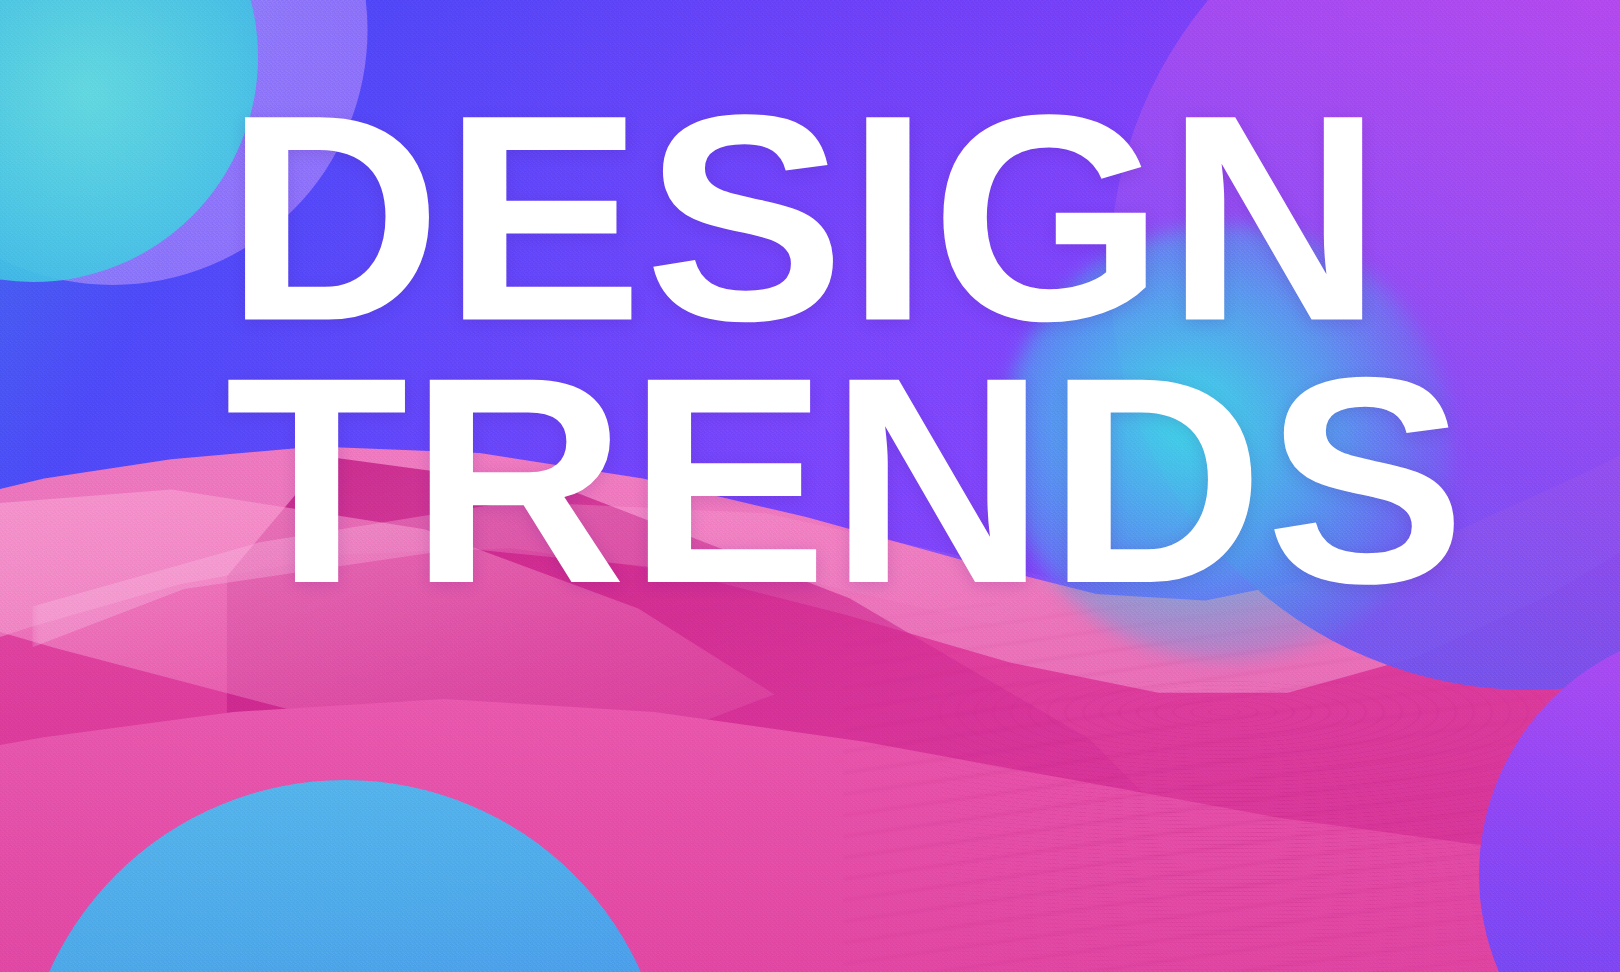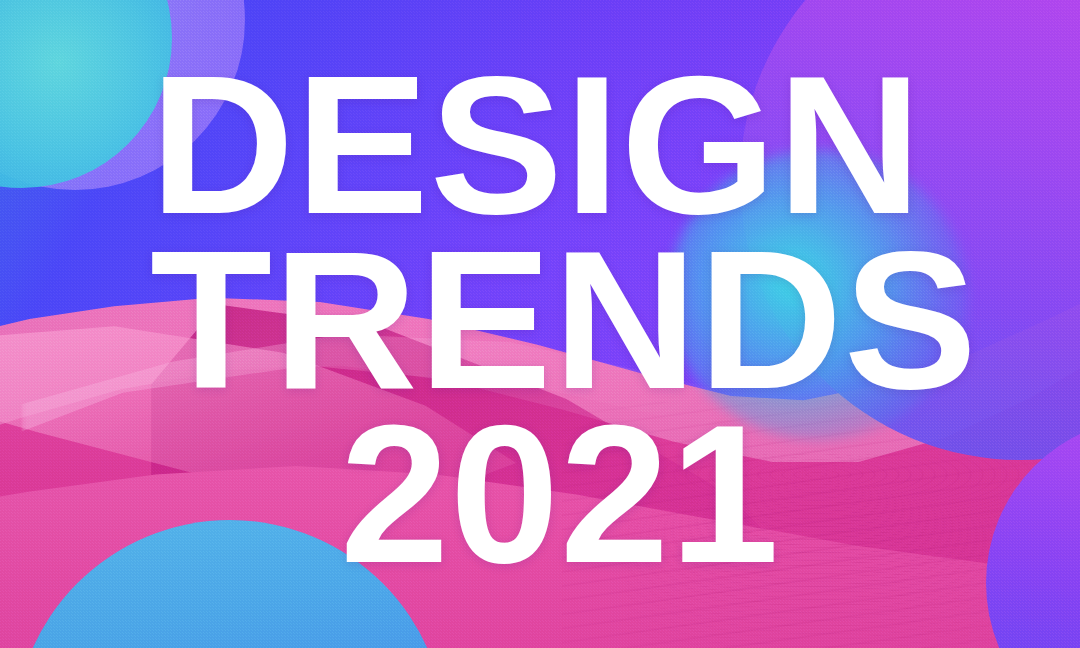--- a/index.html
+++ b/index.html
@@ -326,16 +326,15 @@
   <div class="circle glow-cyan"></div>
   <div class="circle circle-blue-bl"></div>
   <div class="circle circle-purple-br"></div>
 
   <div class="tint"></div>
   <div class="grain"></div>
 
   <div class="headline">
     <div class="title-line line-1">DESIGN</div>
     <div class="title-line line-2">TRENDS</div>
-    <div class="title-line line-3">2021</div>
   </div>
 
 </div>
 
 </body></html>

